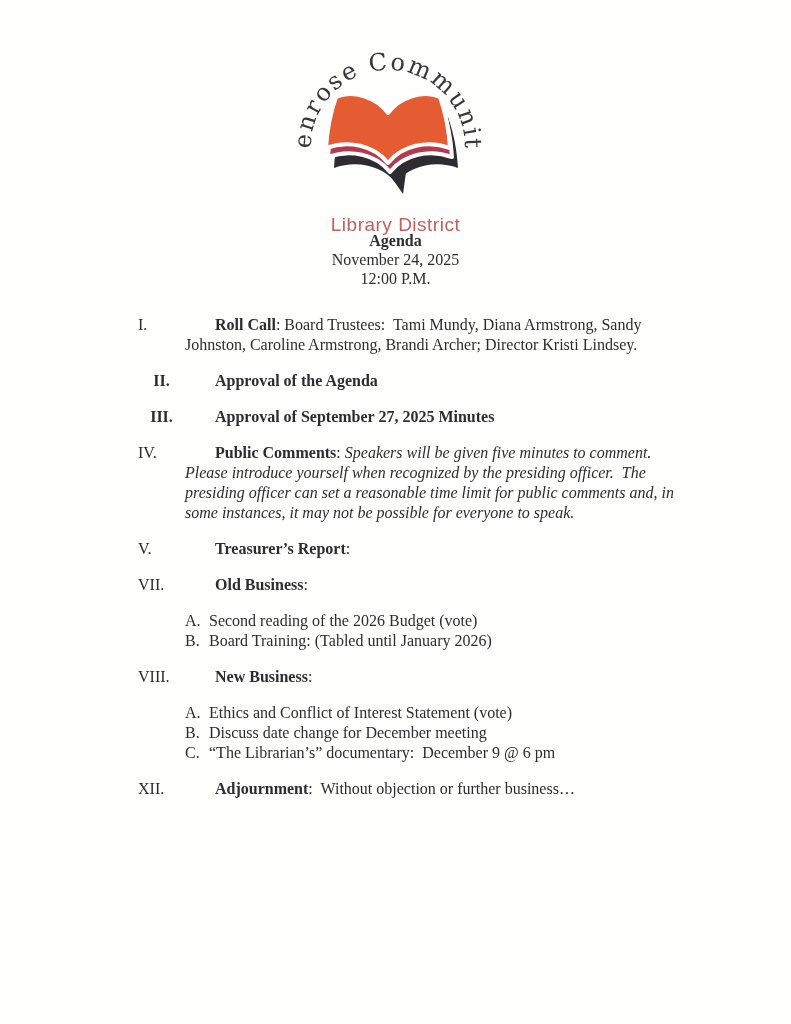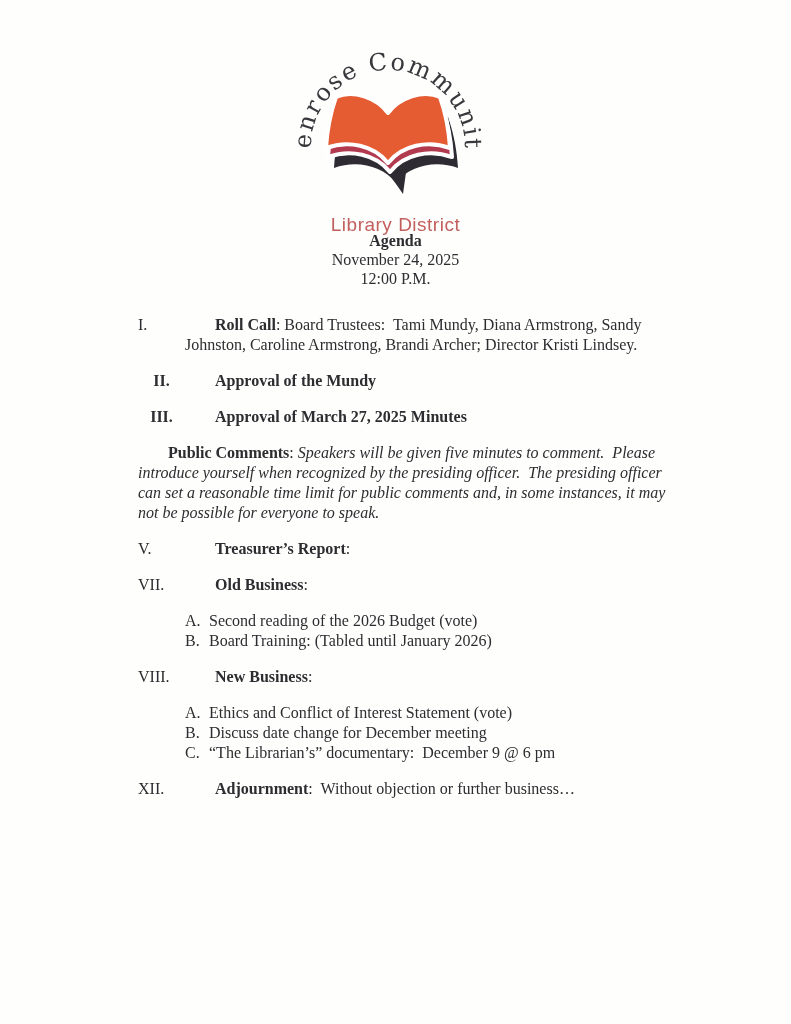--- a/index.html
+++ b/index.html
@@ -104,29 +104,30 @@
 
   <div class="agenda">
 
     <div class="item">
       <span class="num">I.</span>
       <div class="content"><span class="h">Roll Call</span><span class="sep">: </span><span class="body">Board Trustees:  Tami Mundy, Diana Armstrong, Sandy Johnston, Caroline Armstrong, Brandi Archer; Director Kristi Lindsey.</span></div>
     </div>
 
     <div class="item">
       <span class="num bold">II.</span>
-      <div class="content"><span class="h">Approval of the Mundy</span></div>
+      <div class="content"><span class="h">Approval of the Agenda</span></div>
     </div>
 
     <div class="item">
       <span class="num bold">III.</span>
-      <div class="content"><span class="h">Approval of March 27, 2025 Minutes</span></div>
+      <div class="content"><span class="h">Approval of September 27, 2025 Minutes</span></div>
     </div>
 
     <div class="item">
+      <span class="num">IV.</span>
       <div class="content"><span class="h">Public Comments</span><span class="sep">: </span><span class="body italic">Speakers will be given five minutes to comment.  Please introduce yourself when recognized by the presiding officer.  The presiding officer can set a reasonable time limit for public comments and, in some instances, it may not be possible for everyone to speak.</span></div>
     </div>
 
     <div class="item">
       <span class="num">V.</span>
       <div class="content"><span class="h">Treasurer’s Report</span><span class="sep">:</span></div>
     </div>
 
 
     <div class="item">

